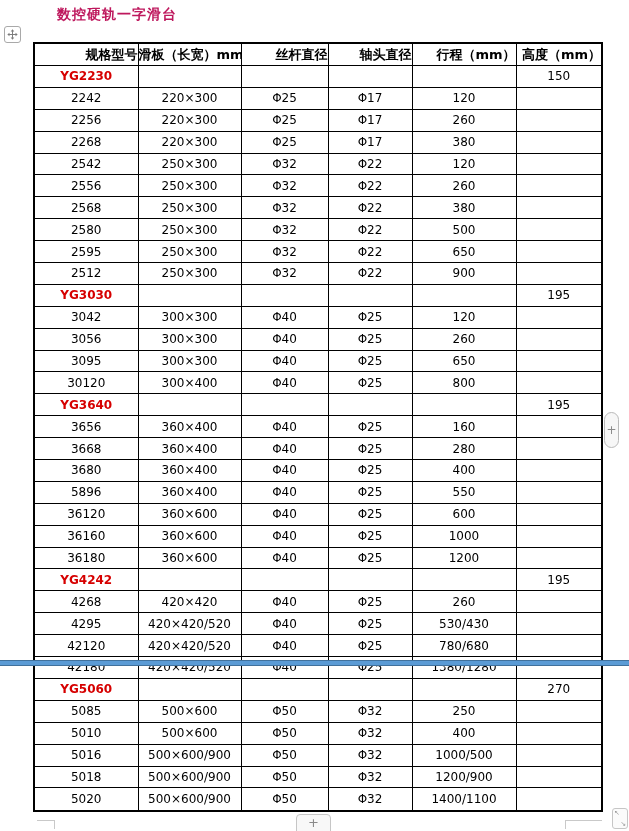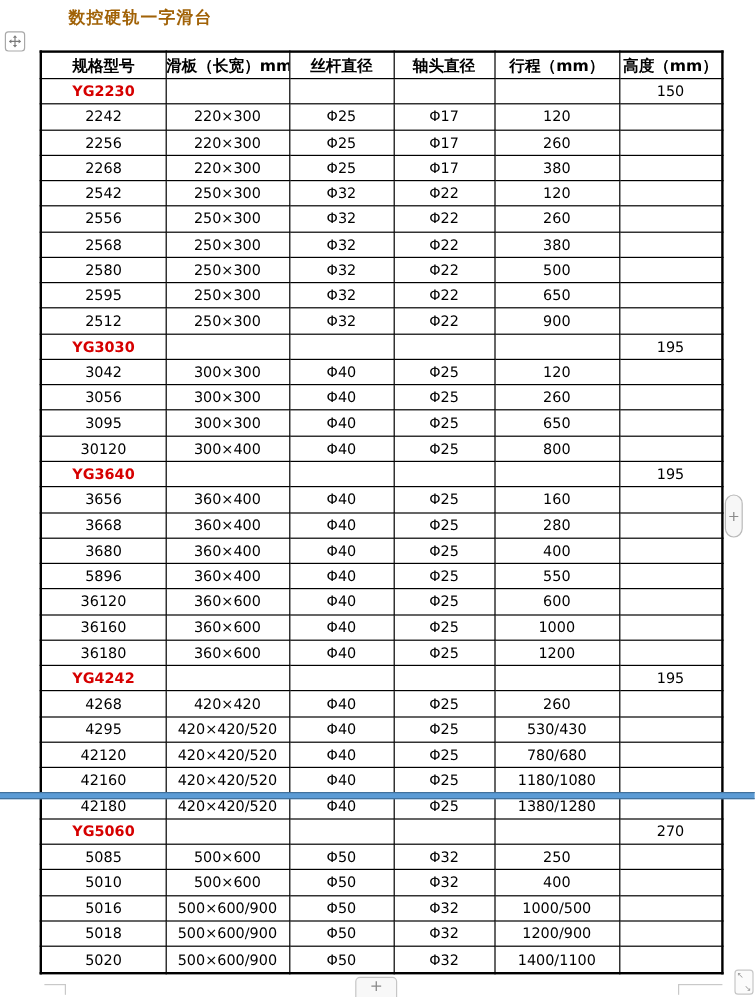--- a/index.html
+++ b/index.html
@@ -1,28 +1,28 @@
 <!DOCTYPE html>
 <html><head>
 <meta charset="utf-8">
 <style>
   html,body{margin:0;padding:0;}
   body{width:629px;height:831px;overflow:hidden;background:#fff;
        font-family:"DejaVu Sans","Liberation Sans",sans-serif;}
   .page{position:relative;width:629px;height:831px;background:#fff;}
 
-  .doc-title{position:absolute;left:57px;top:6px;font-size:14px;font-weight:bold;color:#a16207;
+  .doc-title{position:absolute;left:57px;top:6px;font-size:14px;font-weight:bold;color:#be185d;
              letter-spacing:1px;white-space:nowrap;}
 
   
   table.spec{position:absolute;left:33px;top:42px;width:568px;height:770px;
              border-collapse:collapse;table-layout:fixed;border:2px solid #000;}
   table.spec th,table.spec td{border:1px solid #000;text-align:center;vertical-align:middle;
              padding:0;overflow:hidden;white-space:nowrap;color:#000;}
-  table.spec th{font-size:13px;font-weight:bold;height:21px;}
+  table.spec th{font-size:13px;font-weight:bold;height:21px;text-align:right;}
   table.spec td{font-size:12px;}
   table.spec td.red{color:#d60000;font-weight:bold;}
 
   
   .blue-bar{position:absolute;left:0;top:660px;width:629px;height:6px;box-sizing:border-box;
             background:#5b9bd5;border-top:1px solid #41719c;border-bottom:1px solid #41719c;z-index:6;}
 
   
   .move-handle{position:absolute;left:4px;top:26px;width:17px;height:17px;box-sizing:border-box;
                border:1px solid #a9a9a9;border-radius:3px;background:#fff;
@@ -298,28 +298,20 @@
         </tr>
         <tr>
           <td>42120</td>
           <td>420×420/520</td>
           <td>Φ40</td>
           <td>Φ25</td>
           <td>780/680</td>
           <td></td>
         </tr>
         <tr>
-          <td>42160</td>
-          <td>420×420/520</td>
-          <td>Φ40</td>
-          <td>Φ25</td>
-          <td>1180/1080</td>
-          <td></td>
-        </tr>
-        <tr>
           <td>42180</td>
           <td>420×420/520</td>
           <td>Φ40</td>
           <td>Φ25</td>
           <td>1380/1280</td>
           <td></td>
         </tr>
         <tr>
           <td class="red">YG5060</td>
           <td></td>

